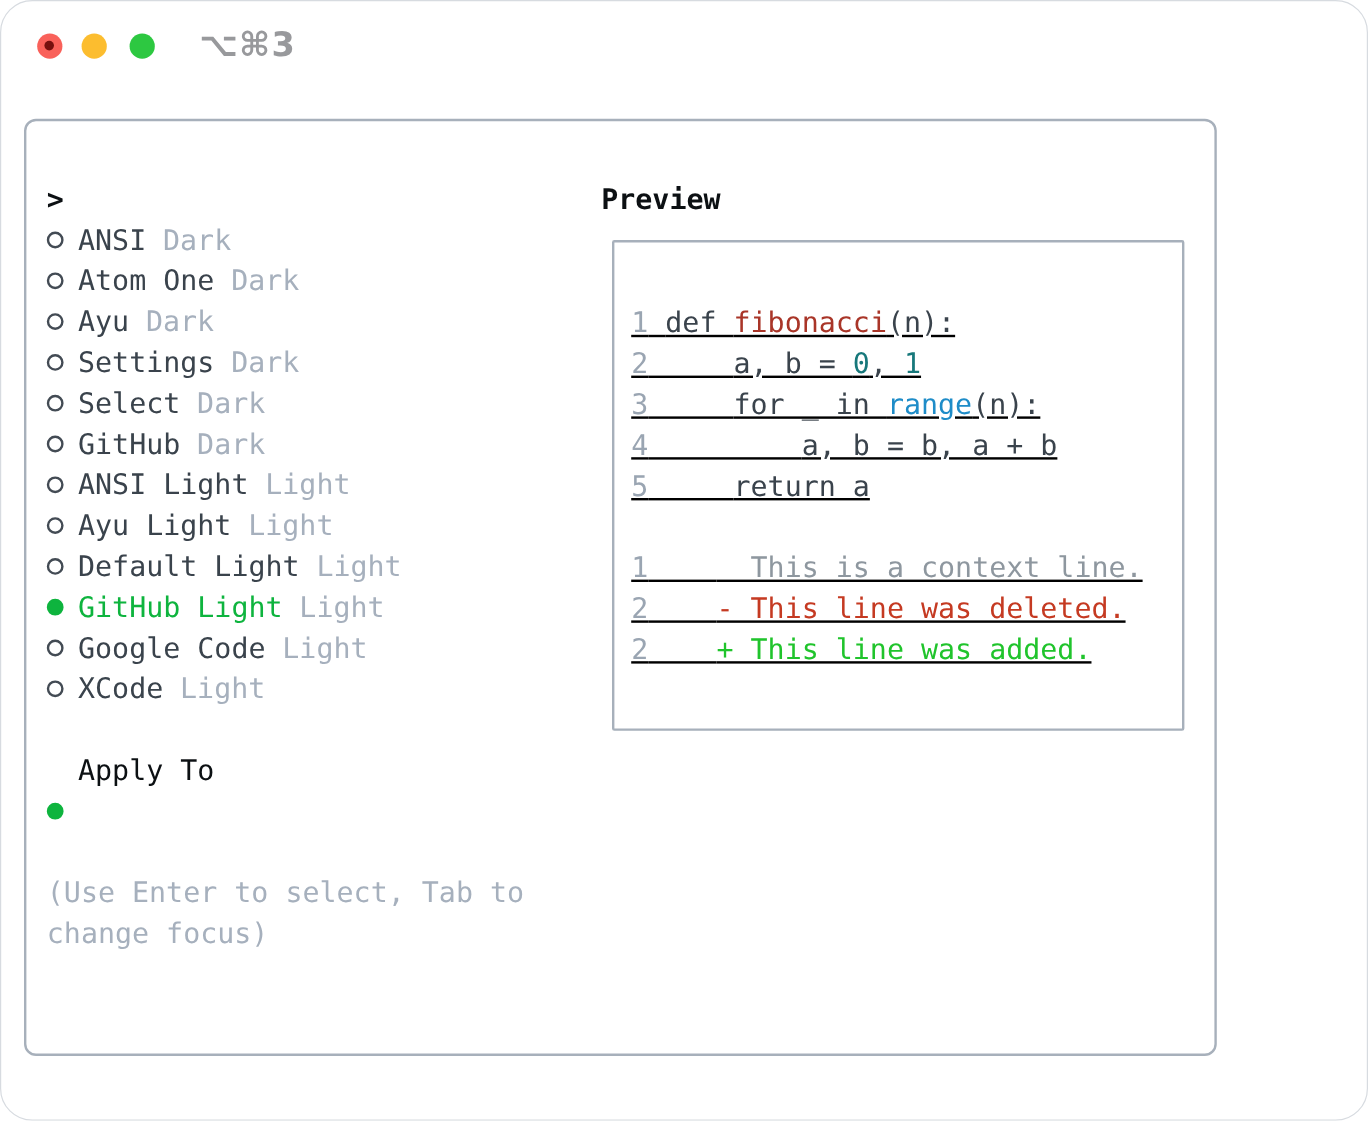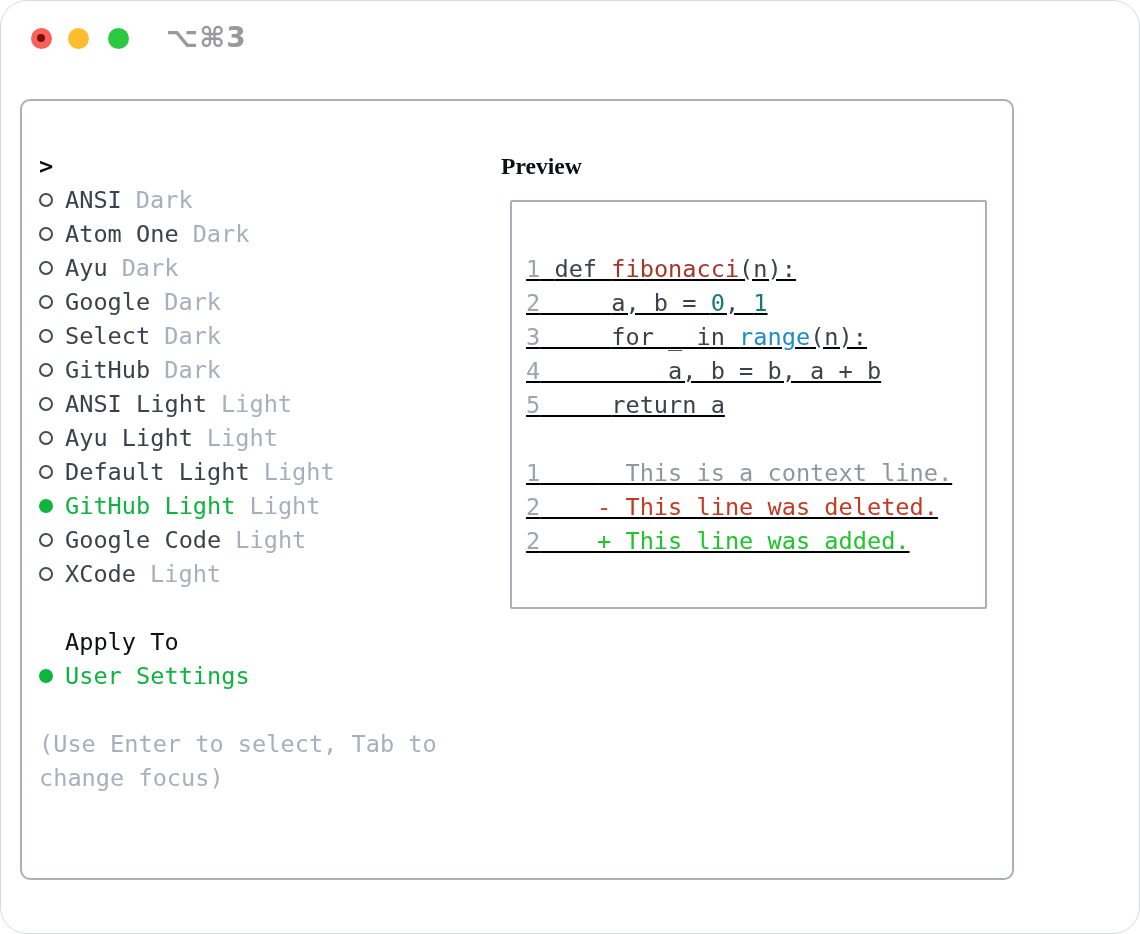--- a/index.html
+++ b/index.html
@@ -34,21 +34,21 @@
   .subheader-text{font-weight:400;color:var(--header-black);}
   .circle{width:14px;height:14px;border-radius:50%;border:2px solid #434b54;}
   .circle.sel{border-color:var(--accent-green);background:var(--accent-green);}
   .name{color:var(--text-dark);}
   .name.sel{color:var(--accent-green);}
   .variant{color:var(--muted-gray);margin-left:14px;}
   .blank{height:34px;}
   .hint{color:var(--muted-gray);max-width:420px;line-height:34px;}
   
   .preview-col{position:absolute;left:479px;top:48px;font-size:23.6px;line-height:34px;}
-  .preview-header{height:34px;line-height:34px;font-weight:700;color:var(--header-black);font-family:Liberation Serif, serif;}
+  .preview-header{height:34px;line-height:34px;font-weight:700;color:var(--header-black);}
   .preview-box{
     margin-top:17px;margin-left:9px;width:477px;height:409px;
     border:2px solid var(--border-gray);border-radius:2px;background:#fff;overflow:hidden;
   }
   .code{padding:50px 0 0 14px;white-space:pre;font-size:23.6px;line-height:34px;}
   .crow{height:34px;text-decoration:underline;}
   .lnum{color:var(--line-number-gray);}
   .tk-plain{color:var(--text-dark);}
   .tk-function{color:var(--function-red);}
   .tk-number{color:var(--number-teal);}
@@ -75,40 +75,40 @@
 
     <div class="left-col">
       <div class="row">
         <span class="marker prompt">&gt;</span>
       </div>
 
       <div id="theme-items">
           <div class="row"><span class="marker"><span class="circle"></span></span><span class="name">ANSI</span><span class="variant">Dark</span></div>
           <div class="row"><span class="marker"><span class="circle"></span></span><span class="name">Atom One</span><span class="variant">Dark</span></div>
           <div class="row"><span class="marker"><span class="circle"></span></span><span class="name">Ayu</span><span class="variant">Dark</span></div>
-          <div class="row"><span class="marker"><span class="circle"></span></span><span class="name">Google</span><span class="variant">Dark</span></div>
+          <div class="row"><span class="marker"><span class="circle"></span></span><span class="name">Settings</span><span class="variant">Dark</span></div>
           <div class="row"><span class="marker"><span class="circle"></span></span><span class="name">Select</span><span class="variant">Dark</span></div>
           <div class="row"><span class="marker"><span class="circle"></span></span><span class="name">GitHub</span><span class="variant">Dark</span></div>
           <div class="row"><span class="marker"><span class="circle"></span></span><span class="name">ANSI Light</span><span class="variant">Light</span></div>
           <div class="row"><span class="marker"><span class="circle"></span></span><span class="name">Ayu Light</span><span class="variant">Light</span></div>
           <div class="row"><span class="marker"><span class="circle"></span></span><span class="name">Default Light</span><span class="variant">Light</span></div>
           <div class="row"><span class="marker"><span class="circle sel"></span></span><span class="name sel">GitHub Light</span><span class="variant">Light</span></div>
           <div class="row"><span class="marker"><span class="circle"></span></span><span class="name">Google Code</span><span class="variant">Light</span></div>
           <div class="row"><span class="marker"><span class="circle"></span></span><span class="name">XCode</span><span class="variant">Light</span></div>
         </div>
 
       <div class="row blank"></div>
 
       <div class="row">
         <span class="marker"></span>
         <span class="subheader-text">Apply To</span>
       </div>
 
       <div id="apply-items">
-          <div class="row"><span class="marker"><span class="circle sel"></span></span><span class="name sel">User Settings</span></div>
+          <div class="row"><span class="marker"><span class="circle sel"></span></span></div>
         </div>
 
       <div class="row blank"></div>
 
       <div class="hint">(Use Enter to select, Tab to change focus)</div>
     </div>
 
     <div class="preview-col">
       <div class="preview-header">Preview</div>
       <div class="preview-box">

